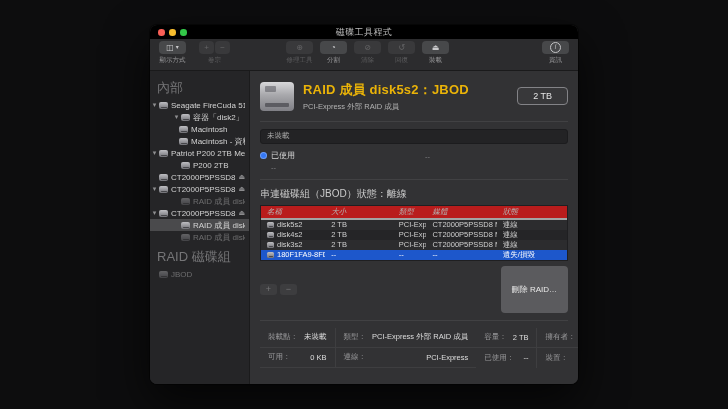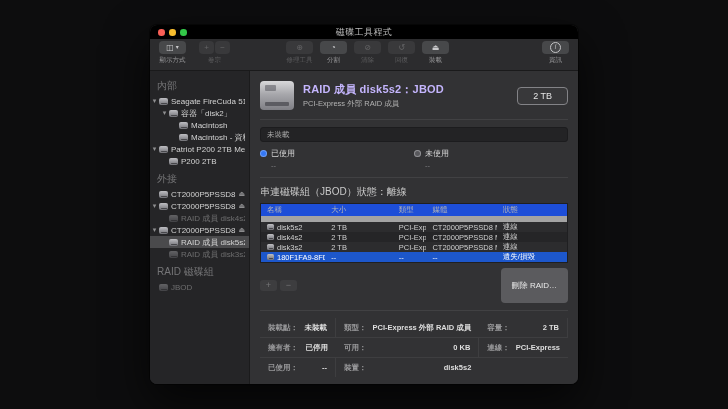--- a/index.html
+++ b/index.html
@@ -33,64 +33,64 @@
   .volbtns{display:flex;gap:1px;}
   .volbtns .tbtn{min-width:15px;}
   .g-vol{margin-left:13px;}
   .g-act{margin-left:7px;}
   .g-first{margin-left:56px;}
   .g-info{margin-left:auto;}
   .infoicon{width:9px;height:9px;border:1px solid #c4c4c6;border-radius:50%;display:flex;align-items:center;justify-content:center;font-size:6.5px;font-style:italic;color:#c4c4c6;}
   
   .sbody{flex:1;display:flex;min-height:0;}
   .sidebar{width:100px;background:#252527;border-right:1px solid #1b1b1c;padding-top:3px;box-sizing:border-box;flex:0 0 auto;overflow:hidden;}
-  .ssec{font-size:10px;color:#757577;padding:5px 0 2px 7px;white-space:nowrap;}
+  .ssec{font-size:13px;color:#757577;padding:5px 0 2px 7px;white-space:nowrap;}
   .srow{height:12px;display:flex;align-items:center;padding-right:4px;color:#d3d3d3;font-size:8px;}
   .srow .disc{width:9px;text-align:center;color:#8f8f91;font-size:7px;flex:0 0 auto;}
-  .srow.ind1{padding-left:10px;}
+  .srow.ind1{padding-left:22px;}
   .srow.ind2{padding-left:20px;}
   .slabel{margin-left:3px;white-space:nowrap;overflow:hidden;text-overflow:clip;flex:1;}
   .eject{margin-left:auto;color:#8b8b8d;font-size:7px;flex:0 0 auto;padding-left:2px;}
   .srow.dim .slabel,.srow.dim .hd{opacity:.4;}
   .srow.sel{background:#4a4a4c;}
   
   .hd{width:9px;height:7px;border-radius:2px;background:linear-gradient(180deg,#bebec2 0%,#939398 55%,#717176 100%);position:relative;flex:0 0 auto;}
   .hd::after{content:"";position:absolute;left:1.5px;right:1.5px;bottom:1px;height:1px;background:#46464a;border-radius:1px;}
   .hd.tiny{width:7px;height:6px;border-radius:1.5px;}
   
   .main{flex:1;background:#323234;padding:8px 10px 0 10px;box-sizing:border-box;overflow:hidden;color:#d6d6d6;}
   .devheader{display:flex;align-items:center;gap:9px;margin:2px 0 9px;}
   .devicon{width:34px;height:29px;border-radius:4px;background:linear-gradient(180deg,#d8d8da 0%,#a8a8ac 45%,#7f7f85 100%);position:relative;flex:0 0 auto;}
   .devicon::before{content:"";position:absolute;left:5px;top:4px;width:11px;height:6px;border-radius:1px;background:rgba(86,86,92,.55);}
   .devicon::after{content:"";position:absolute;left:5px;right:5px;bottom:4px;height:4px;border-radius:1px;background:#5c5c62;}
-  .devtitle{font-size:11px;font-weight:bold;color:#c4b5fd;letter-spacing:.2px;white-space:nowrap;}
+  .devtitle{font-size:13px;font-weight:bold;color:#eab308;letter-spacing:.2px;white-space:nowrap;}
   .devsub{font-size:7.5px;color:#b3b3b3;margin-top:2.5px;}
   .sizebadge{margin-left:auto;border:1px solid #838387;border-radius:4px;padding:3px 15px;font-size:9px;color:#e4e4e4;background:rgba(255,255,255,.03);white-space:nowrap;}
   .divider{border:0;border-top:1px solid #414143;margin:7px 0;}
   .usagebar{height:13px;background:#232325;border:1px solid #1c1c1e;border-radius:3px;display:flex;align-items:center;padding:0 6px;font-size:7.5px;color:#a8a8a8;}
   .legend{display:flex;margin:6px 0 1px;}
   .litem{width:50%;}
   .lrow{display:flex;align-items:center;gap:4px;font-size:8px;color:#d8d8d8;}
   .dot{width:7px;height:7px;border-radius:50%;flex:0 0 auto;}
   .dot.used{background:#3478f6;box-shadow:inset 0 0 0 1px rgba(255,255,255,.28);}
   .dot.unused{background:#58585c;box-shadow:inset 0 0 0 1px #909094;}
   .lval{font-size:7.5px;color:#7f7f81;margin:2px 0 0 11px;}
   .setcap{font-size:10px;color:#cacaca;margin:5px 0 4px;}
   .tbl{border:1px solid #1f1f21;background:#252527;}
   .trow{display:flex;align-items:center;height:10px;font-size:7.5px;color:#cfcfcf;}
-  .trow.thead{background:#1d4ed8;color:#b5b5b5;height:12px;border-bottom:6px solid #a3a3a3;}
+  .trow.thead{background:#b91c1c;color:#b5b5b5;height:12px;border-bottom:2px solid #a3a3a3;font-style:italic;}
   .trow.odd{background:#2c2c2e;}
   .trow.even{background:#252527;}
   .trow.sel{background:#1d57cb;color:#ffffff;}
   .tc{padding-left:6px;box-sizing:border-box;white-space:nowrap;overflow:hidden;display:flex;align-items:center;gap:3px;}
   .c-name{width:21%;}.c-size{width:9%;}.c-type{width:11%;margin-left:40px;}.c-media{width:23%;}.c-status{flex:1;}
   .tactions{display:flex;align-items:center;margin-top:5px;gap:3px;}
   .pm{width:17px;height:11px;background:#3d3d3f;border-radius:3px;color:#757577;font-size:9px;line-height:10px;text-align:center;}
-  .delbtn{margin-left:auto;background:#5b5b5e;border-radius:4px;padding:12px 11px;font-size:8px;color:#e9e9e9;white-space:nowrap;}
-  .infogrid{display:grid;grid-template-columns:1fr 1fr 1fr;margin-top:2px;font-weight:bold;}
+  .delbtn{margin-left:auto;background:#5b5b5e;border-radius:4px;padding:18px 11px;font-size:8px;color:#e9e9e9;white-space:nowrap;}
+  .infogrid{display:grid;grid-template-columns:1fr 1fr 1fr 1fr;margin-top:2px;}
   .icell{display:flex;justify-content:space-between;align-items:center;gap:6px;padding:4.5px 8px;border-bottom:1px solid #3e3e40;font-size:7.5px;}
   .icell.leftcol{border-right:1px solid #3e3e40;}
   .icell.lastrow{border-bottom:0;}
   .ilabel{color:#98989a;white-space:nowrap;}
   .ival{color:#dedede;text-align:right;white-space:nowrap;}
 </style>
 </head>
 <body>
 
 <div class="window">
@@ -179,21 +179,20 @@
         <span class="disc">▾</span>
         <span class="hd"></span>
         <span class="slabel">Patriot P200 2TB Me…</span>
       </div>
       <div class="srow ind1">
         <span class="disc"></span>
         <span class="hd"></span>
         <span class="slabel">P200 2TB</span>
       </div>
 
-      <div class="ssec">外接</div>
 
       <div class="srow">
         <span class="disc"></span>
         <span class="hd"></span>
         <span class="slabel">CT2000P5PSSD8…</span>
         <span class="eject">⏏</span>
       </div>
       <div class="srow">
         <span class="disc">▾</span>
         <span class="hd"></span>
@@ -250,24 +249,20 @@
 
       <div class="legend">
         <div class="litem">
           <div class="lrow">
             <span class="dot used"></span>
             <span>已使用</span>
           </div>
           <div class="lval">--</div>
         </div>
         <div class="litem">
-          <div class="lrow">
-            <span class="dot unused"></span>
-            <span>未使用</span>
-          </div>
           <div class="lval">--</div>
         </div>
       </div>
 
       <hr class="divider">
 
       <div class="setcap">串連磁碟組（JBOD）狀態：離線</div>
 
       <div class="tbl">
         <div class="trow thead">

